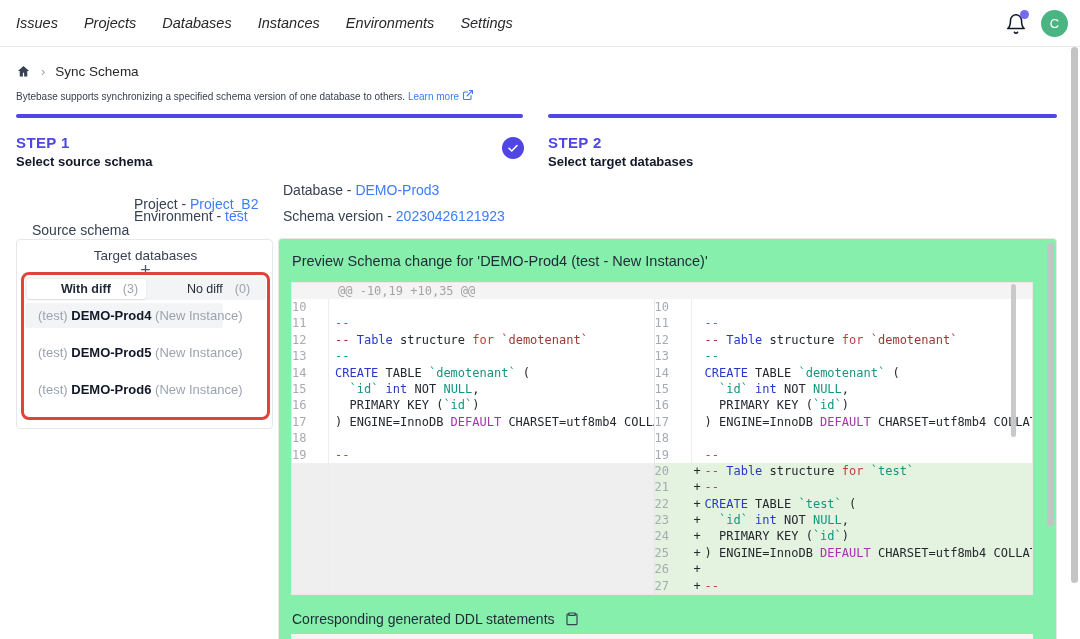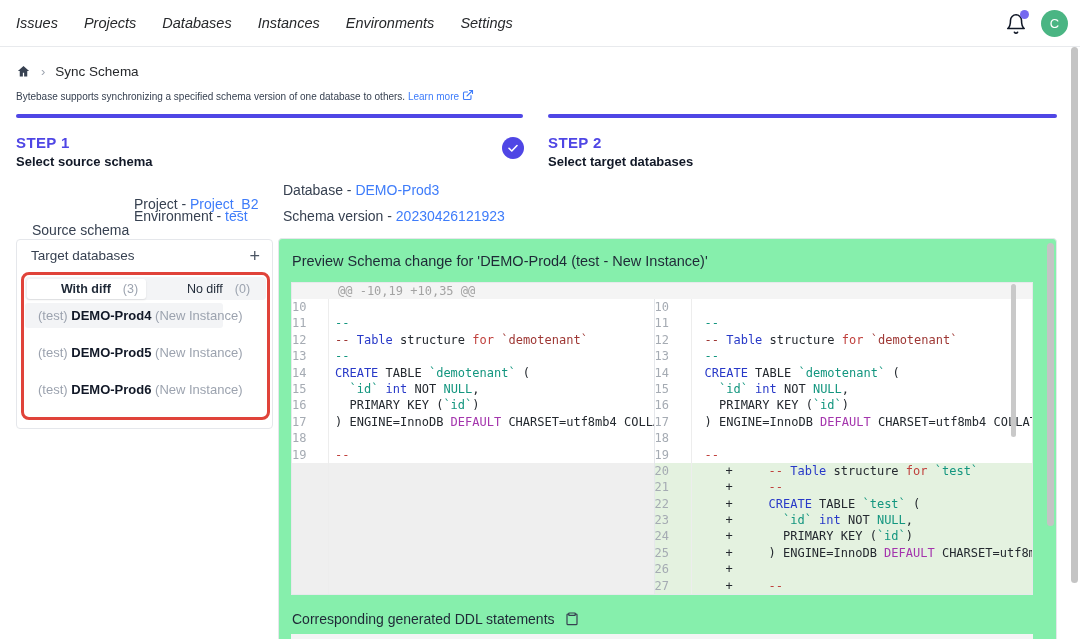--- a/index.html
+++ b/index.html
@@ -36,21 +36,21 @@
     background:#4f46e5; display:flex; align-items:center; justify-content:center; }
 
   
   #source-schema { position:absolute; left:16px; top:180px; }
   .src-label { position:absolute; font-size:14px; color:#374151; white-space:nowrap; }
   .src-link { color:#3e7cfa; cursor:pointer; }
 
   
   #target-card { position:absolute; left:16px; top:239px; width:257px; height:190px;
     border:1px solid #e5e7eb; border-radius:4px; background:#fff; }
-  #target-head { display:flex; align-items:center; justify-content:space-between; padding:8px 12px 6px 14px; }
+  #target-head { display:flex; align-items:center; justify-content:space-between; padding:8px 12px 6px 14px;flex-direction:column; }
   #target-title { font-size:13.5px; color:#374151; }
   #add-target { font-size:18px; color:#4b5563; line-height:14px; cursor:pointer; }
   #red-box { position:absolute; left:4px; top:32px; width:249px; height:148px;
     border:3px solid #e0433a; border-radius:8px; }
   #tabbar { position:absolute; left:8px; top:37px; width:241px; height:23px; background:#f3f4f6;
     border-radius:4px; display:flex; padding:1.5px; }
   .tab { flex:1; display:flex; align-items:center; justify-content:center; gap:12px;
     font-size:12.5px; color:#1f2937; cursor:pointer; border-radius:3px;padding-left:27px; }
   .tab.active { background:#fff; box-shadow:0 1px 2px rgba(0,0,0,.1); font-weight:bold; }
   .tab .count { color:#9ca3af; font-weight:normal; }
@@ -70,21 +70,21 @@
   #editor { position:absolute; left:12px; top:43px; width:742px; height:313px;
     border:1px solid #e7e9ec; font-family:"DejaVu Sans Mono", monospace; font-size:12px;
     overflow:hidden; background:#fff; }
   #ruler { height:16px; line-height:16px; background:#f4f4f4; color:#a3a3a3; padding-left:46px; white-space:pre; }
   #panes { display:flex; height:297px; }
   .pane { position:relative; overflow:hidden; }
   .pane.left { width:363px; border-right:1px solid #e5e7eb; display:flex; flex-direction:column; }
   .pane.right { width:378px; }
   .gutter-line { position:absolute; left:36px; top:0; bottom:0; width:1px; background:#ededed; }
   .crow { display:flex; height:16.4px; line-height:16.4px; white-space:pre; }
-  .crow.add { background:#e4f2e0;gap:32px; }
+  .crow.add { background:#e4f2e0; }
   .lnum { width:36px; min-width:36px; text-align:left; padding-right:9px; color:#a5abb3; }
   .pane.left .prefix { width:7px; min-width:7px; }
   .pane.right .prefix { width:14px; min-width:14px; padding-left:3px; color:#24292f; }
   .ccontent { overflow:hidden; }
   #left-filler { flex:1; background:#efefef; }
   .tok-text { color:#24292f; }
   .tok-blue { color:#2839c8; }
   .tok-teal { color:#13967f; }
   .tok-red { color:#c0413d; }
   .tok-maroon { color:#9e3734; }

